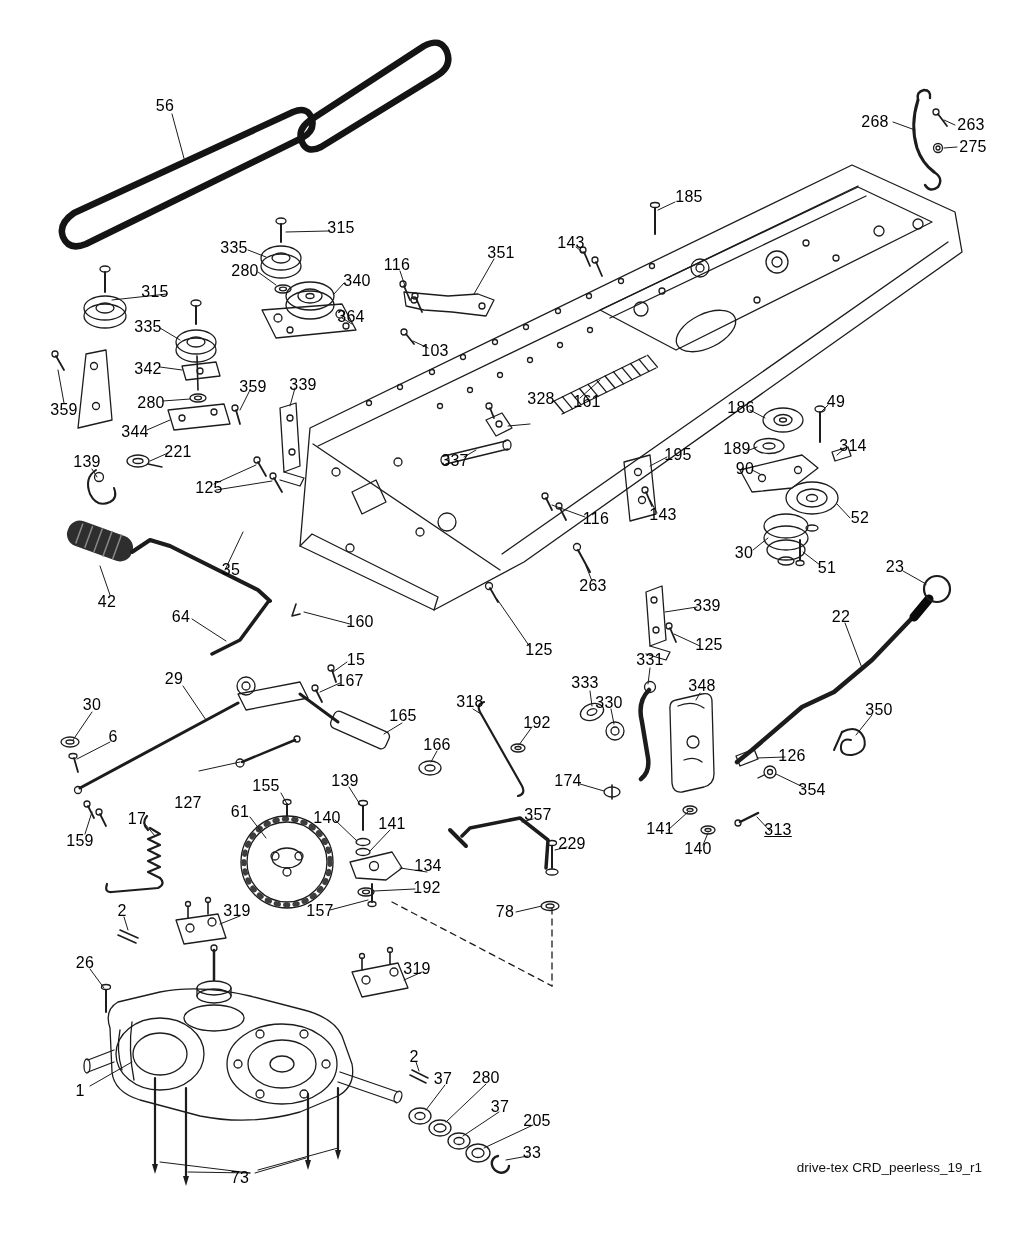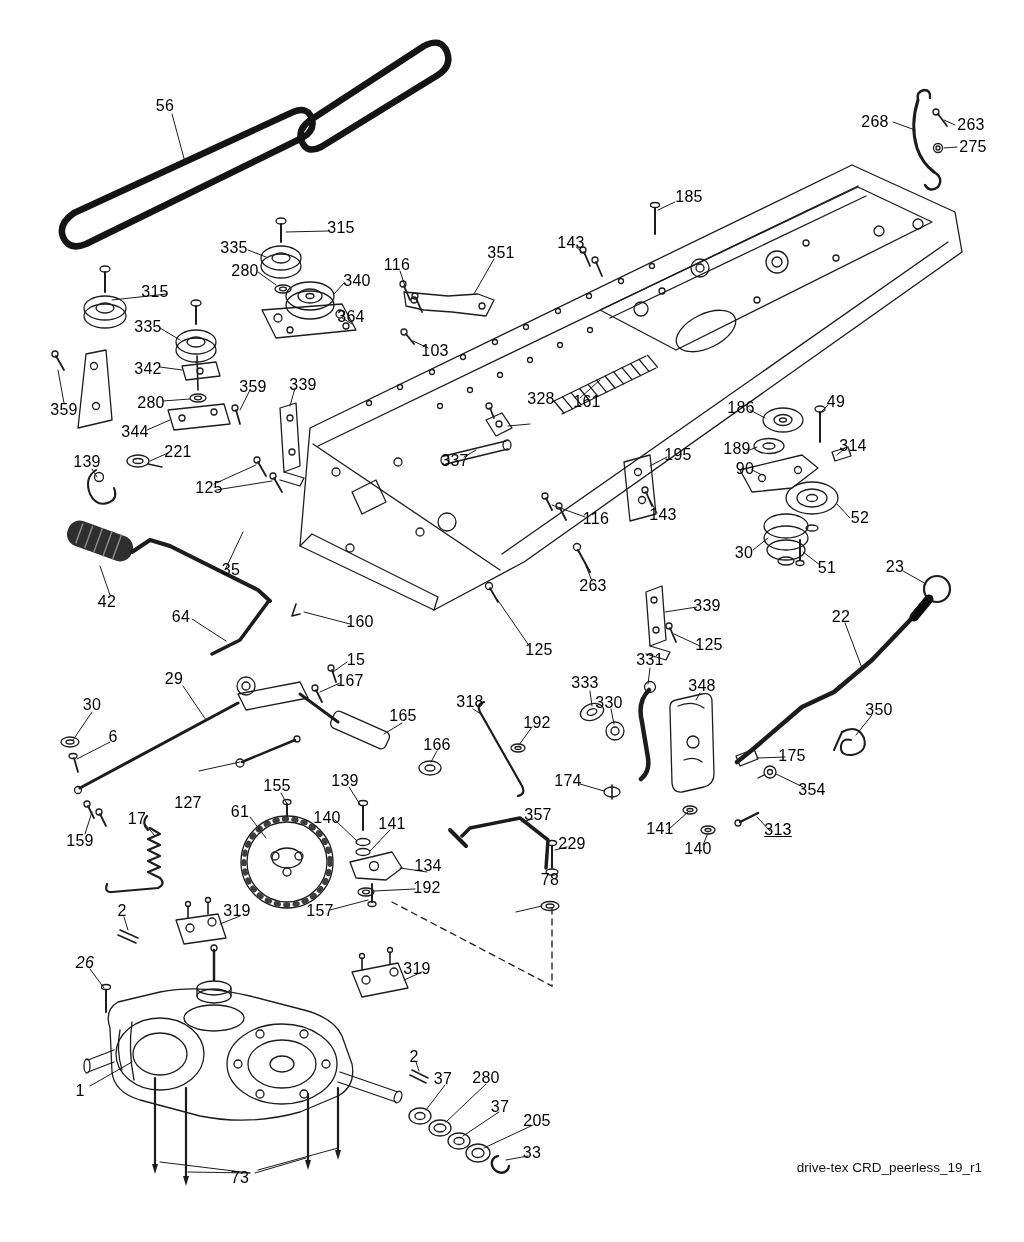--- a/index.html
+++ b/index.html
@@ -551,42 +551,42 @@
       <span class="part-label" style="left: 650px; top: 660px;">331</span>
       <span class="part-label" style="left: 702px; top: 686px;">348</span>
       <span class="part-label" style="left: 92px; top: 705px;">30</span>
       <span class="part-label" style="left: 113px; top: 737px;">6</span>
       <span class="part-label" style="left: 403px; top: 716px;">165</span>
       <span class="part-label" style="left: 470px; top: 702px;">318</span>
       <span class="part-label" style="left: 537px; top: 723px;">192</span>
       <span class="part-label" style="left: 437px; top: 745px;">166</span>
       <span class="part-label" style="left: 879px; top: 710px;">350</span>
       <span class="part-label" style="left: 188px; top: 774px; margin-top: 29px;">127</span>
-      <span class="part-label" style="left: 792px; top: 756px;">175</span>
+      <span class="part-label" style="left: 792px; top: 756px;">126</span>
       <span class="part-label" style="left: 568px; top: 781px;">174</span>
       <span class="part-label" style="left: 812px; top: 790px;">354</span>
-      <span class="part-label" style="left: 277px; top: 786px; text-align: right;">155</span>
+      <span class="part-label" style="left: 266px; top: 786px; text-align: right;">155</span>
       <span class="part-label" style="left: 345px; top: 781px;">139</span>
       <span class="part-label" style="left: 137px; top: 819px;">17</span>
       <span class="part-label" style="left: 240px; top: 812px;">61</span>
       <span class="part-label" style="left: 327px; top: 818px;">140</span>
       <span class="part-label" style="left: 392px; top: 824px;">141</span>
       <span class="part-label" style="left: 80px; top: 841px;">159</span>
       <span class="part-label" style="left: 428px; top: 866px;">134</span>
       <span class="part-label" style="left: 778px; top: 830px; text-decoration: underline;">313</span>
       <span class="part-label" style="left: 660px; top: 829px;">141</span>
       <span class="part-label" style="left: 698px; top: 849px;">140</span>
       <span class="part-label" style="left: 538px; top: 815px;">357</span>
       <span class="part-label" style="left: 572px; top: 844px;">229</span>
       <span class="part-label" style="left: 427px; top: 888px;">192</span>
       <span class="part-label" style="left: 122px; top: 911px;">2</span>
       <span class="part-label" style="left: 237px; top: 911px;">319</span>
       <span class="part-label" style="left: 320px; top: 911px;">157</span>
-      <span class="part-label" style="left: 505px; top: 880px; margin-left: 45px;">78</span>
-      <span class="part-label" style="left: 85px; top: 963px; font-style: italic;">26</span>
+      <span class="part-label" style="left: 505px; top: 912px;">78</span>
+      <span class="part-label" style="left: 85px; top: 963px;">26</span>
       <span class="part-label" style="left: 417px; top: 969px;">319</span>
       <span class="part-label" style="left: 80px; top: 1091px;">1</span>
       <span class="part-label" style="left: 414px; top: 1057px;">2</span>
       <span class="part-label" style="left: 443px; top: 1079px;">37</span>
       <span class="part-label" style="left: 486px; top: 1078px;">280</span>
       <span class="part-label" style="left: 500px; top: 1107px;">37</span>
       <span class="part-label" style="left: 537px; top: 1121px;">205</span>
       <span class="part-label" style="left: 532px; top: 1153px;">33</span>
       <span class="part-label" style="left: 240px; top: 1178px;">73</span>
     </div>

